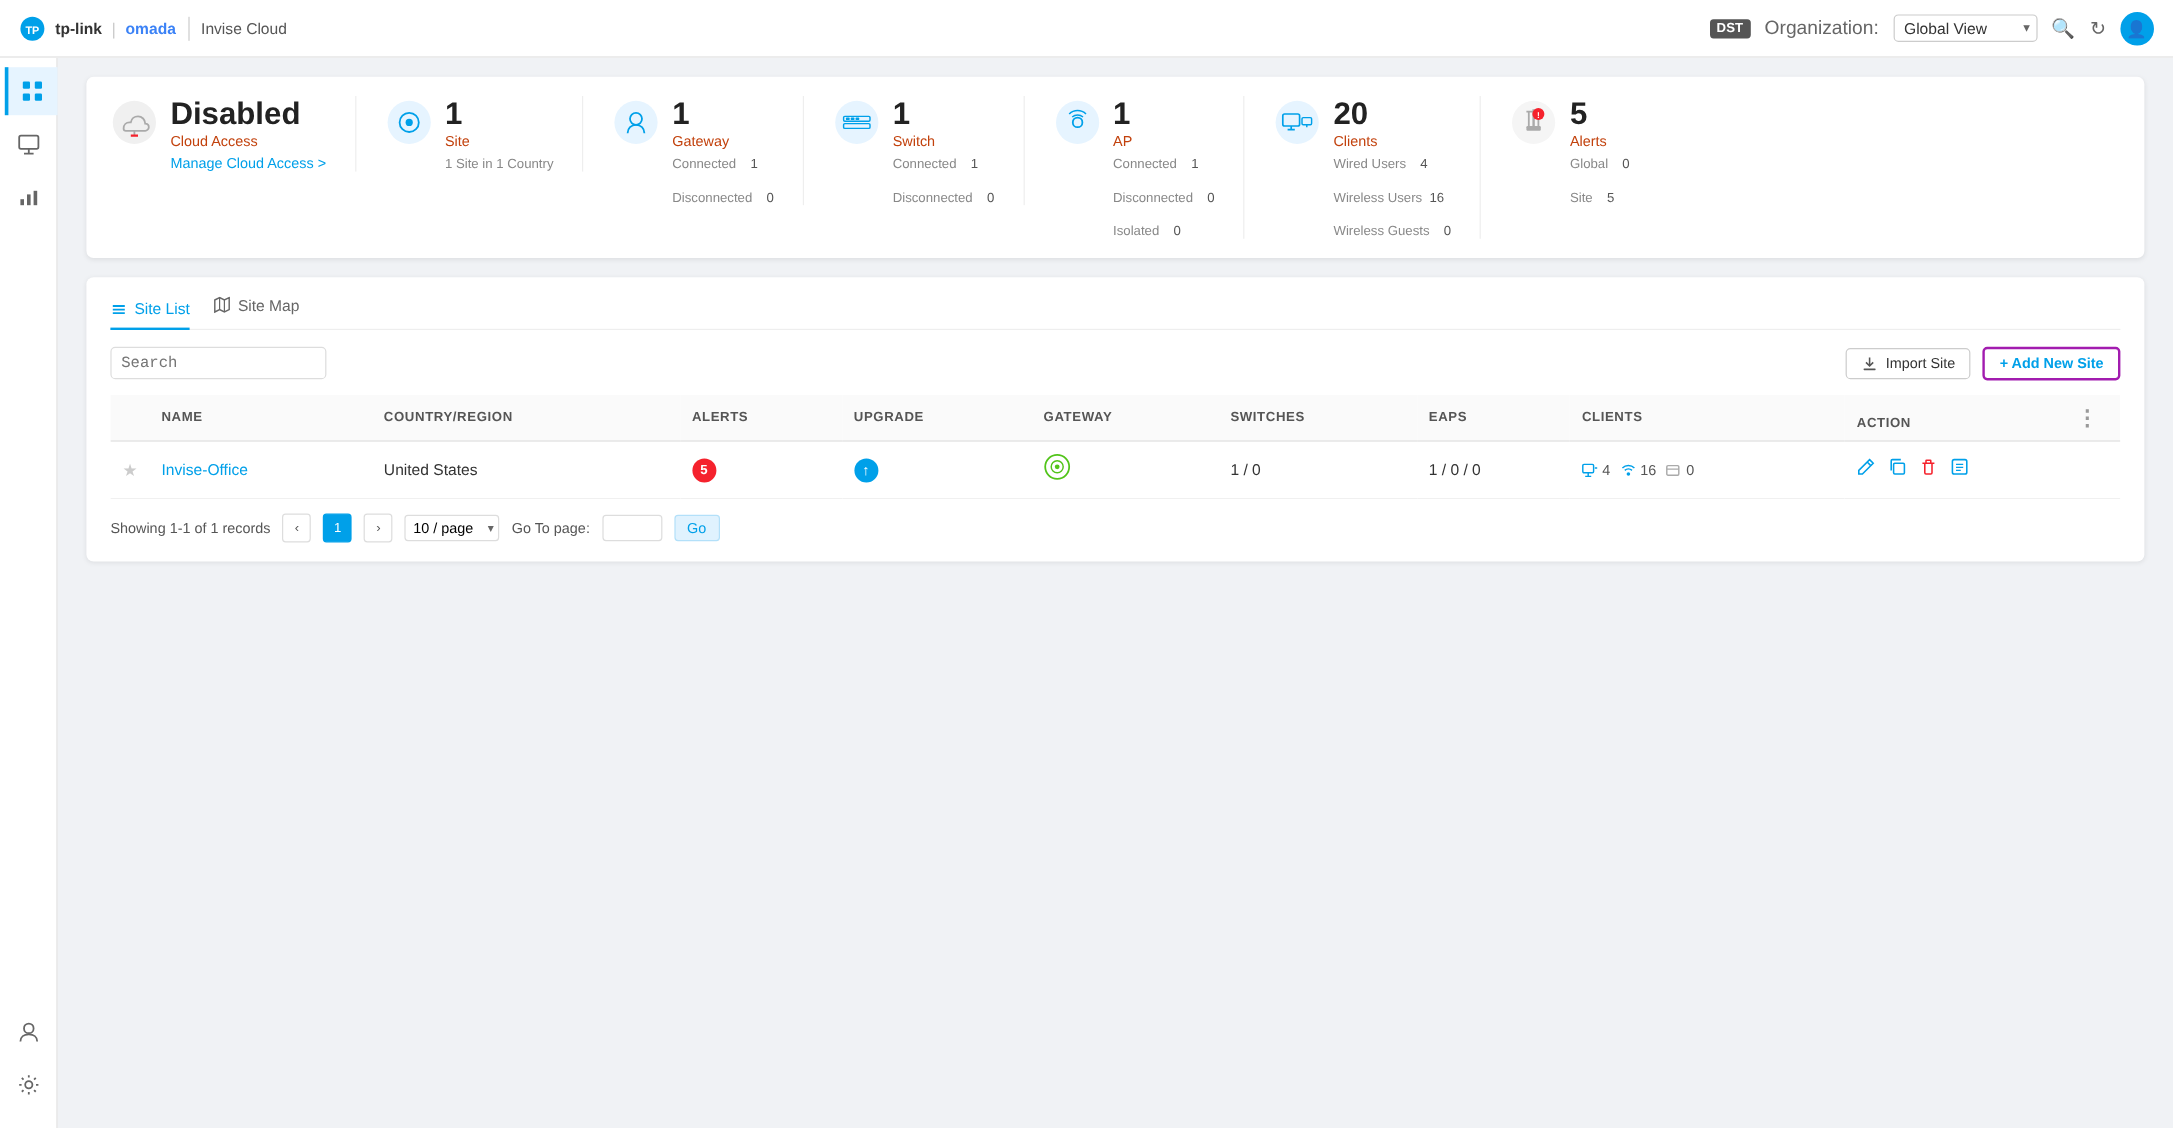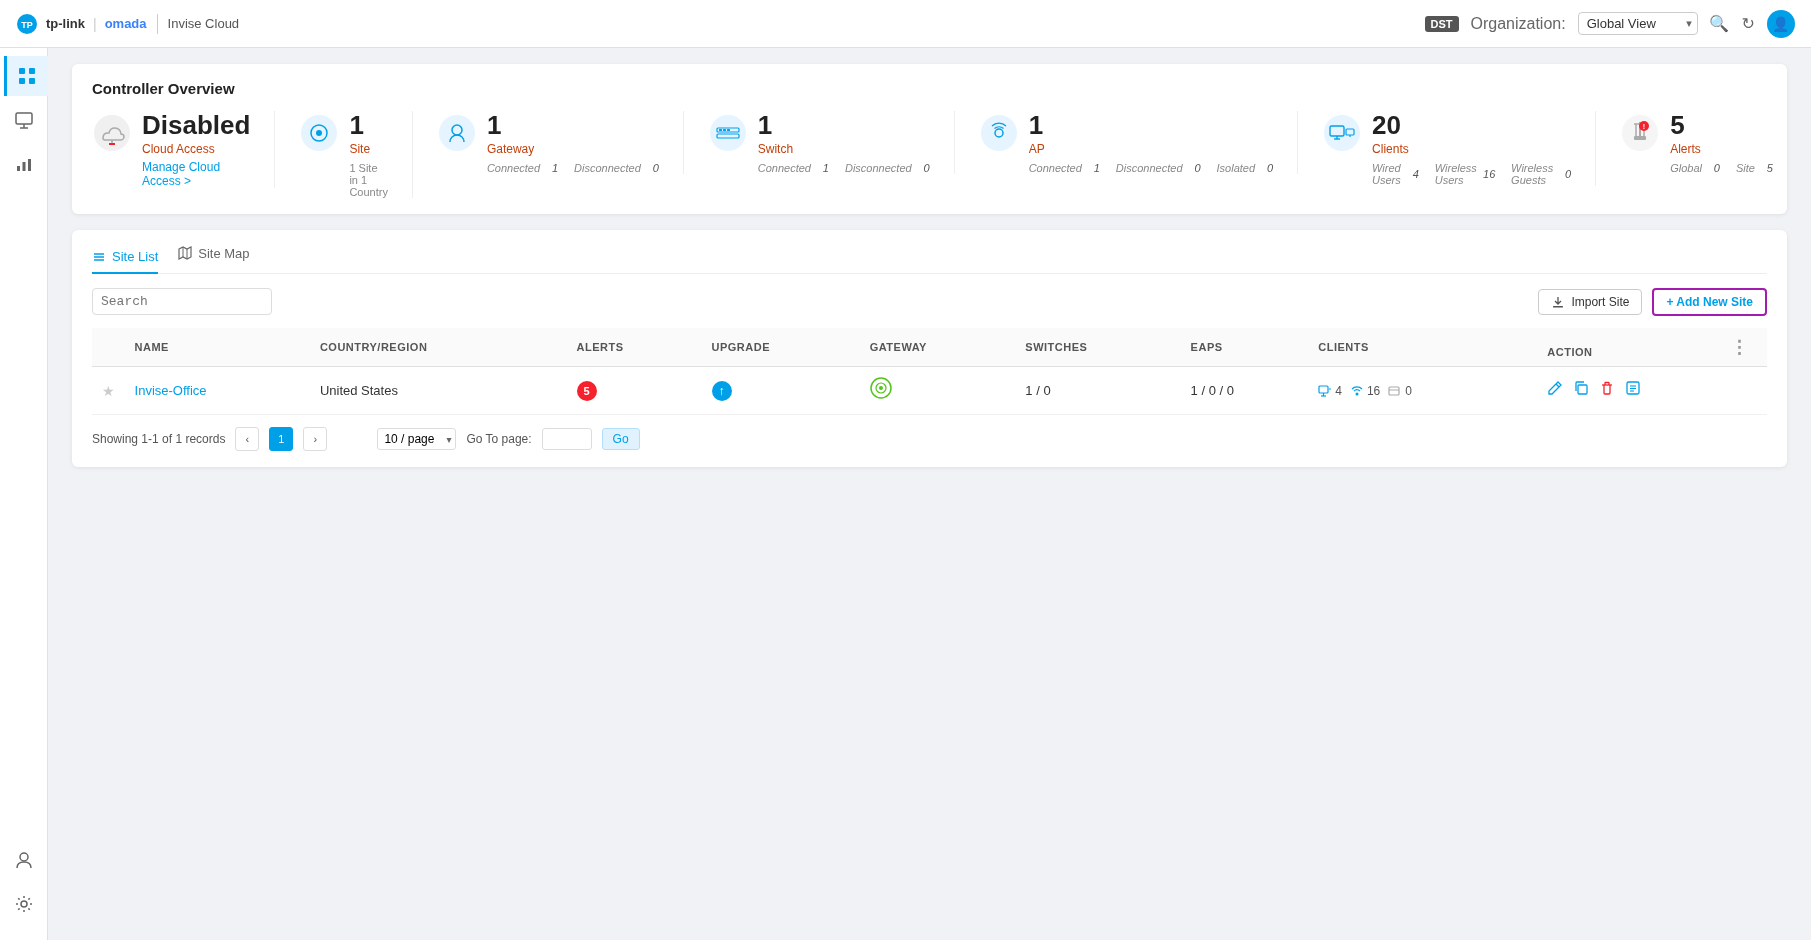--- a/index.html
+++ b/index.html
@@ -52,21 +52,21 @@
     .stat-item:first-child { padding-left: 0; }
     .stat-item:last-child { border-right: none; }
     .stat-icon { width: 40px; height: 40px; display: flex; align-items: center; justify-content: center; flex-shrink: 0; margin-top: 2px; }
     .stat-info { display: flex; flex-direction: column; }
     .stat-number { font-size: 26px; font-weight: 600; color: #222; line-height: 1.1; }
     .stat-label { font-size: 12px; color: #c2410c; margin-top: 2px; }
     .stat-sub { font-size: 11px; color: #888; margin-top: 6px; }
     .manage-link { color: #00a0e9; font-size: 12px; margin-top: 4px; cursor: pointer; text-decoration: none; }
 
     
-    .sub-stats { display: flex; flex-direction: row; gap: 16px; margin-top: 6px; font-style: italic; }
+    .sub-stats { display: flex; flex-direction: column; gap: 16px; margin-top: 6px; }
     .sub-stat-row { display: flex; gap: 6px; font-size: 11px; color: #888; align-items: center; }
     .sub-stat-val { min-width: 12px; text-align: right; color: #555; }
 
     
     .site-section { background: #fff; border-radius: 6px; padding: 16px 20px; box-shadow: 0 1px 4px rgba(0,0,0,0.08); }
     .site-tabs { display: flex; gap: 20px; margin-bottom: 14px; border-bottom: 1px solid #eee; padding-bottom: 8px; }
     .site-tab { display: flex; align-items: center; gap: 6px; cursor: pointer; color: #666; font-size: 13px; padding-bottom: 4px; }
     .site-tab.active { color: #00a0e9; border-bottom: 2px solid #00a0e9; margin-bottom: -9px; }
     .site-toolbar { display: flex; align-items: center; margin-bottom: 12px; }
     .search-box { border: 1px solid #ddd; border-radius: 4px; padding: 5px 10px 5px 8px; font-size: 12px; width: 180px; display: flex; align-items: center; gap: 4px; color: #999; }
@@ -89,21 +89,21 @@
     .action-icon.edit { color: #00a0e9; }
     .action-icon.copy { color: #00a0e9; }
     .action-icon.delete { color: #f5222d; }
     .action-icon.export { color: #00a0e9; }
 
     
     .pagination { display: flex; align-items: center; gap: 10px; margin-top: 12px; font-size: 12px; color: #555; }
     .page-btn { width: 24px; height: 24px; border: 1px solid #ddd; background: #fff; border-radius: 3px; cursor: pointer; display: flex; align-items: center; justify-content: center; font-size: 11px; color: #555; }
     .page-btn.active { background: #00a0e9; color: #fff; border-color: #00a0e9; }
     .per-page-select { border: 1px solid #ddd; border-radius: 3px; padding: 3px 20px 3px 6px; font-size: 12px; appearance: none; background: #fff; cursor: pointer; }
-    .per-page-wrapper { position: relative; display: inline-flex; align-items: center; margin-left: 40px; }
+    .per-page-wrapper { position: relative; display: inline-flex; align-items: center; }
     .per-page-wrapper::after { content: '▾'; position: absolute; right: 5px; color: #666; pointer-events: none; font-size: 10px; }
     .goto-input { width: 50px; border: 1px solid #ddd; border-radius: 3px; padding: 3px 6px; font-size: 12px; text-align: center; }
     .goto-btn { background: #e0f2fe; color: #00a0e9; border: 1px solid #b3e0f9; border-radius: 3px; padding: 3px 10px; font-size: 12px; cursor: pointer; }
 
     
     .clients-cell { display: flex; align-items: center; gap: 8px; }
     .client-icon-group { display: flex; align-items: center; gap: 3px; font-size: 12px; color: #555; }
 
     
     .table-scroll { overflow-x: auto; }
@@ -180,21 +180,20 @@
           <circle cx="10" cy="10" r="3" fill="none" stroke="#666" stroke-width="1.5"></circle>
           <path d="M10 2v2M10 16v2M2 10h2M16 10h2M4.2 4.2l1.4 1.4M14.4 14.4l1.4 1.4M4.2 15.8l1.4-1.4M14.4 5.6l1.4-1.4" stroke="#666" stroke-width="1.5"></path>
         </svg>
       </div>
     </div>
   </div>
 
   <div class="main-content">
 
     <div class="overview-card">
-      <div class="overview-title">Controller Overview</div>
       <div class="overview-stats">
 
         <div class="stat-item">
           <div class="stat-icon">
             <svg width="38" height="38" viewBox="0 0 38 38">
               <circle cx="19" cy="19" r="18" fill="#f0f0f0"></circle>
               <path d="M10 24c0-3 2-5 5-5h1c.5-3 3-5 6-5a6 6 0 0 1 6 6c2 0 3 1.5 3 3s-1.5 3-3 3H12c-1.5 0-2-1-2-2z" fill="none" stroke="#aaa" stroke-width="1.5"></path>
               <line x1="19" y1="26" x2="19" y2="30" stroke="#aaa" stroke-width="1.5"></line>
               <line x1="16" y1="30" x2="22" y2="30" stroke="#f5222d" stroke-width="2"></line>
             </svg>

